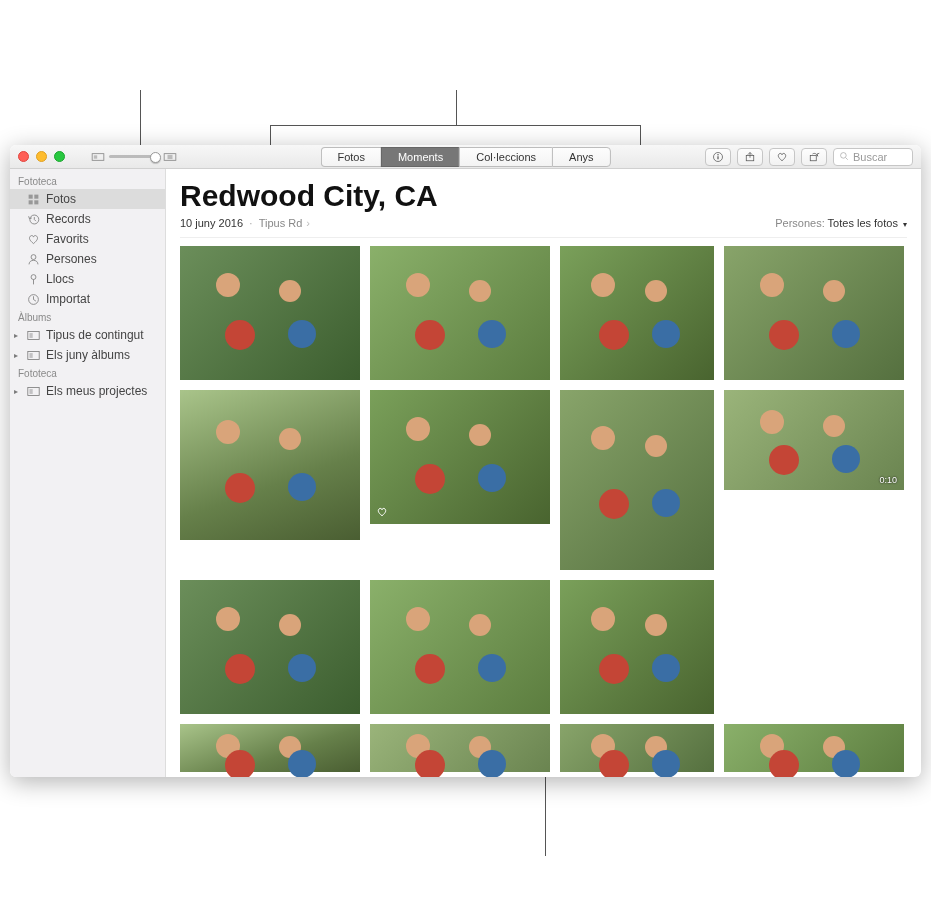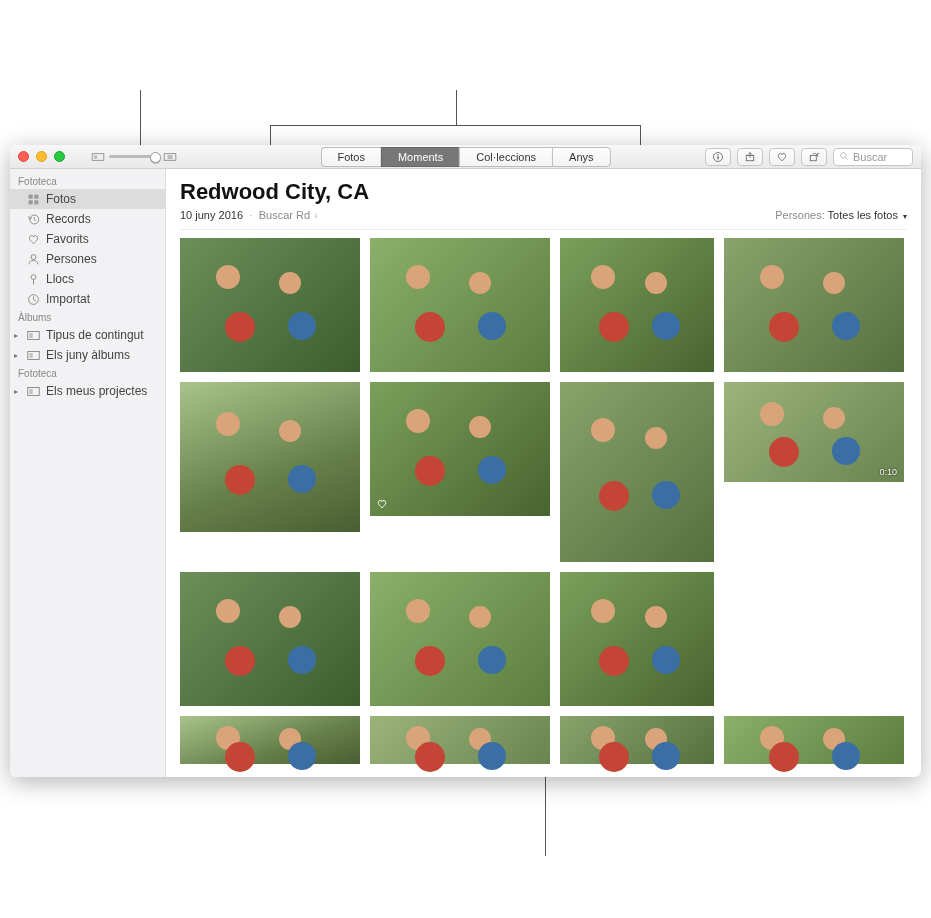--- a/index.html
+++ b/index.html
@@ -92,21 +92,21 @@
     font-size:12px;color:#444;padding-top:4px;overflow:hidden;
   }
   .sb-section{font-size:10px;color:#8a8a8a;padding:3px 8px 2px;font-weight:500}
   .sb-item{display:flex;align-items:center;gap:6px;padding:3px 8px 3px 16px;position:relative}
   .sb-item.sel{background:#dcdcdc}
   .sb-item .disc{position:absolute;left:4px;color:#7a7a7a;font-size:8px}
   .sb-ico{width:14px;height:14px;display:flex;align-items:center;justify-content:center;color:#7a7a7a}
   .sb-ico svg{width:13px;height:13px}
   .content{flex:1;overflow:hidden;display:flex;flex-direction:column}
   .header{padding:10px 14px 0}
-  .title{font-size:22px;font-weight:700;color:#111}
+  .title{font-size:30px;font-weight:700;color:#111}
   .subrow{display:flex;align-items:center;font-size:11px;color:#666;margin-top:4px;padding-bottom:8px;border-bottom:1px solid #eee}
   .subrow .date{color:#333}
   .subrow .dot{margin:0 6px;color:#aaa}
   .subrow .loc{color:#888}
   .subrow .chev{color:#bbb;margin-left:4px}
   .showing{margin-left:auto;color:#333}
   .showing .lbl{color:#888}
   .grid{flex:1;overflow:hidden;padding:8px 14px;display:flex;flex-direction:column;gap:10px}
   .row{display:flex;gap:10px}
   .thumb{
@@ -299,21 +299,21 @@
           <span>Els meus projectes</span>
         </div>
       </div>
 
     <div class="content">
       <div class="header">
         <div class="title">Redwood City, CA</div>
         <div class="subrow">
           <span class="date">10 juny 2016</span>
           <span class="dot">·</span>
-          <span class="loc">Buscar Rd</span>
+          <span class="loc">Tipus Rd</span>
           <span class="chev">›</span>
           <span class="showing">
             <span class="lbl">Persones:</span>
             <span>Totes les fotos</span>
             <span style="font-size:8px;margin-left:2px">▾</span>
           </span>
         </div>
       </div>
       <div class="grid" id="grid">
           <div class="row">

